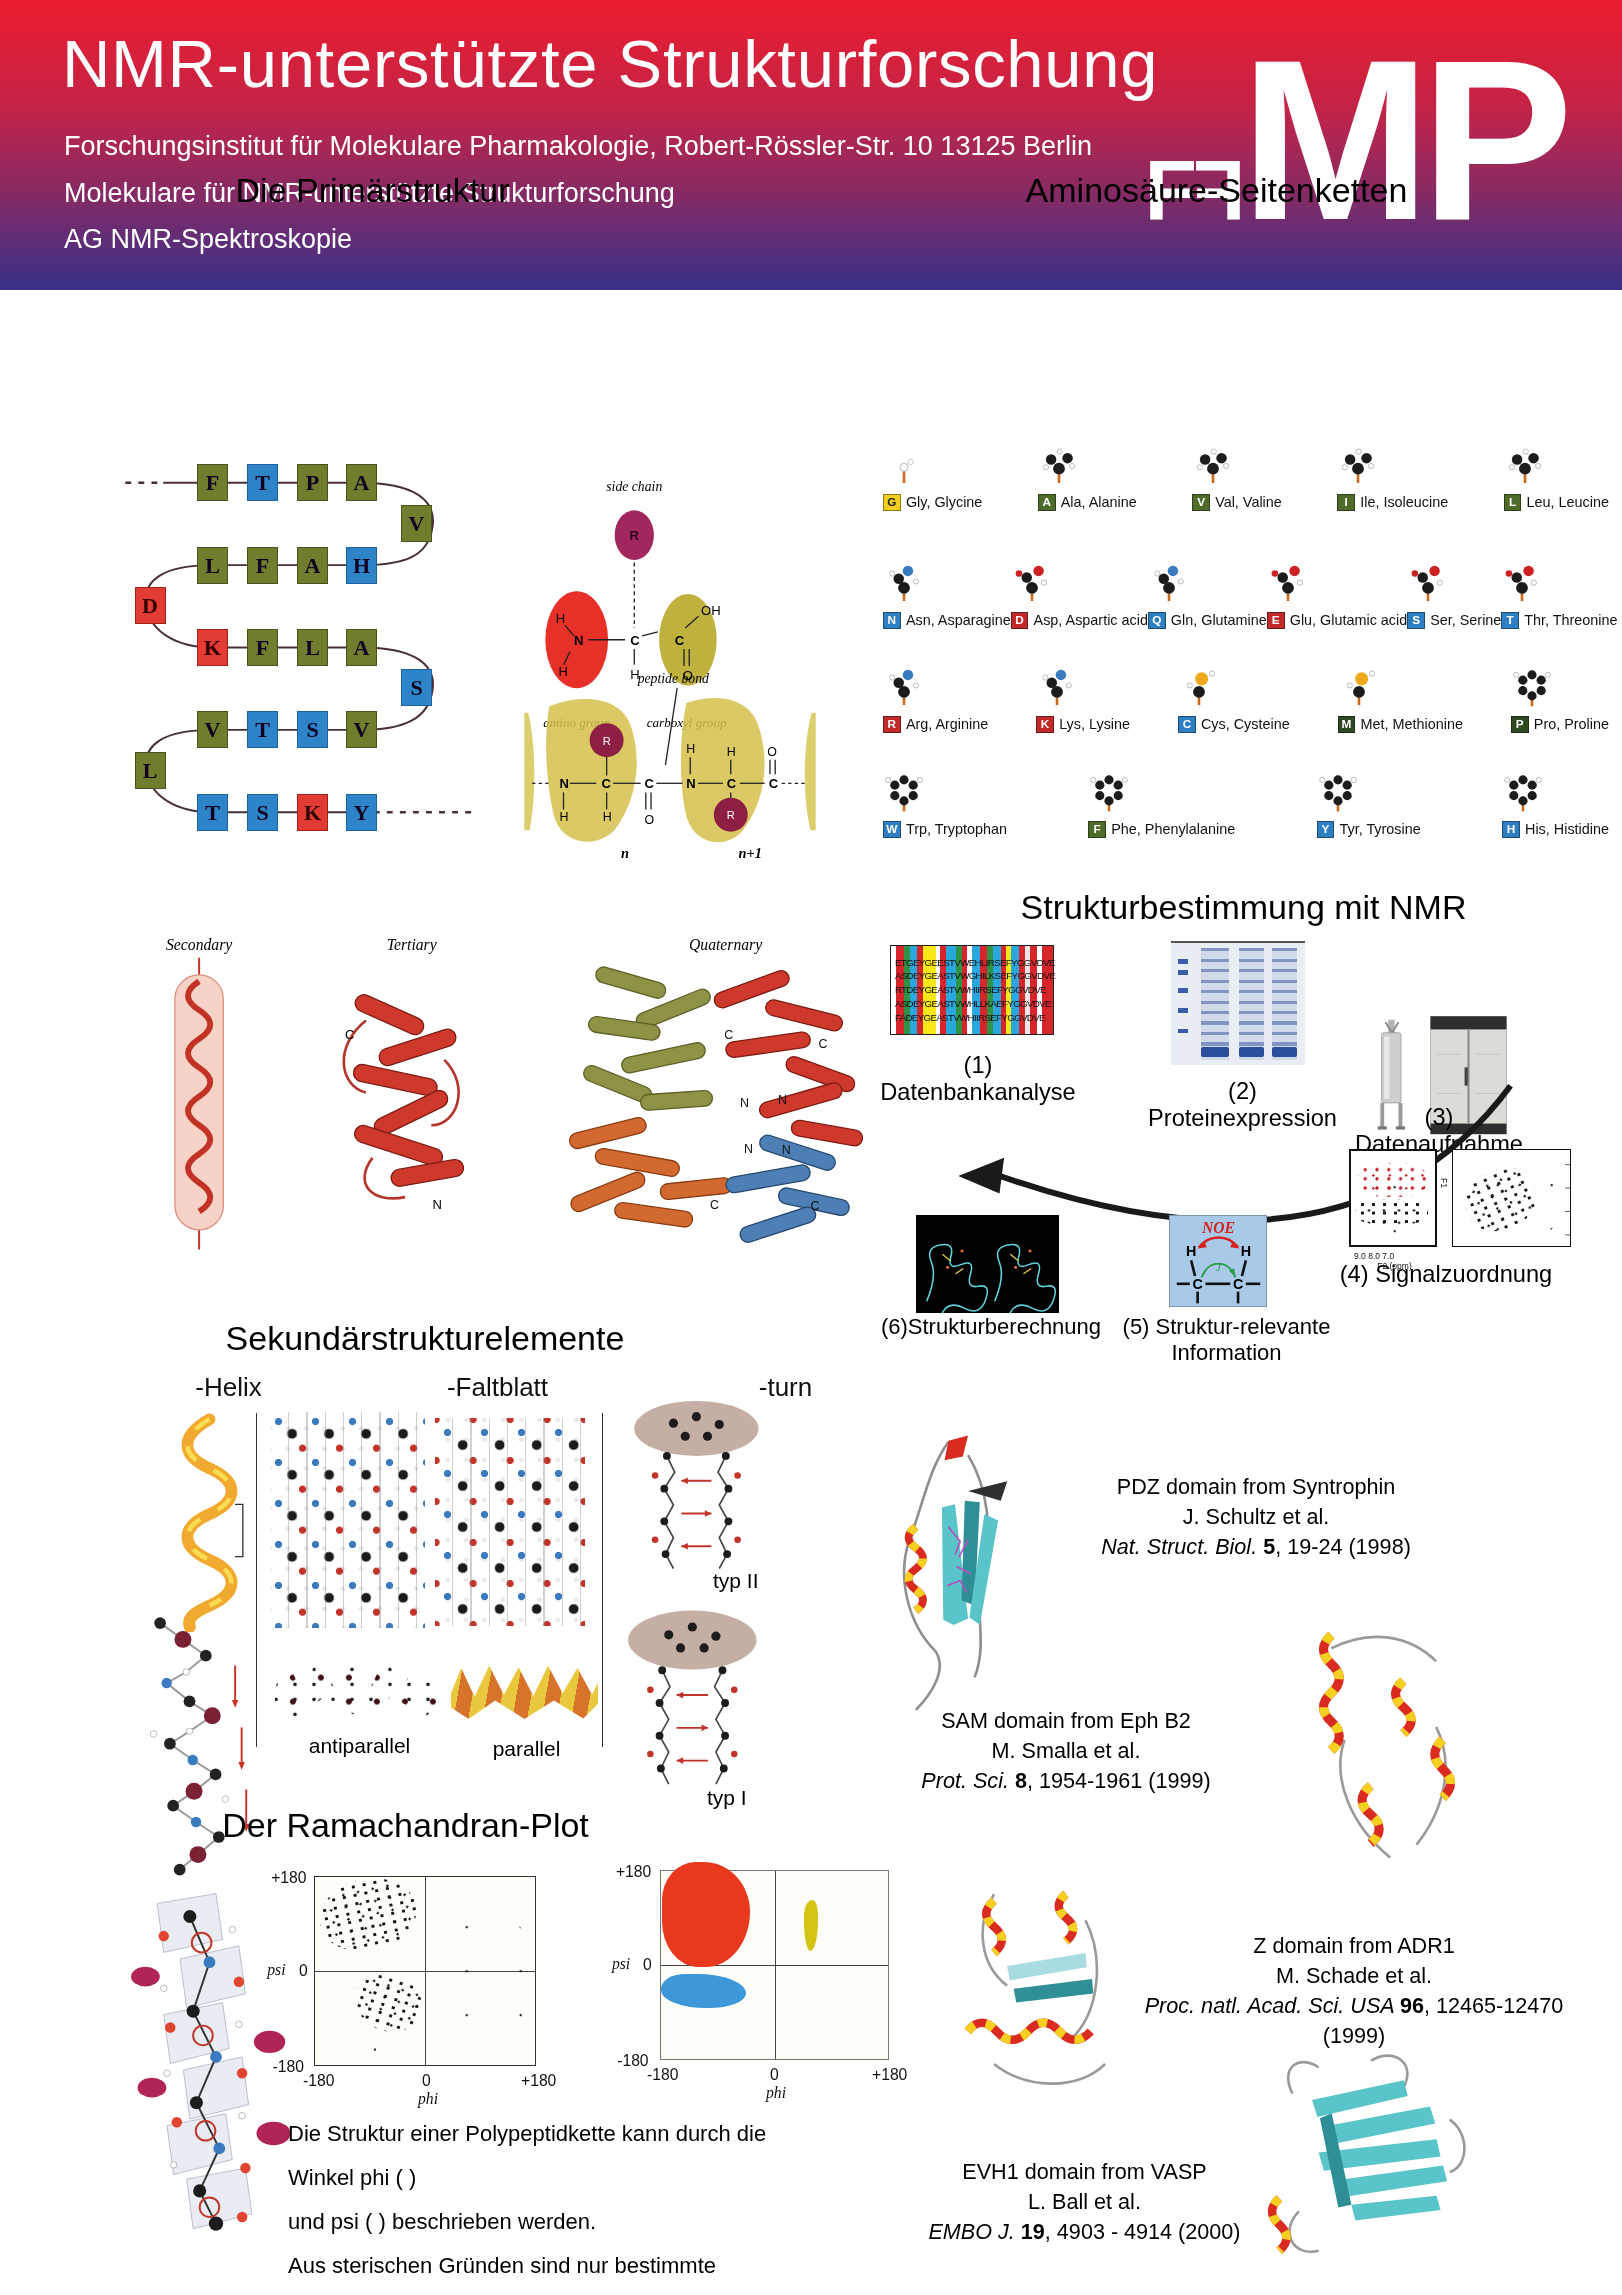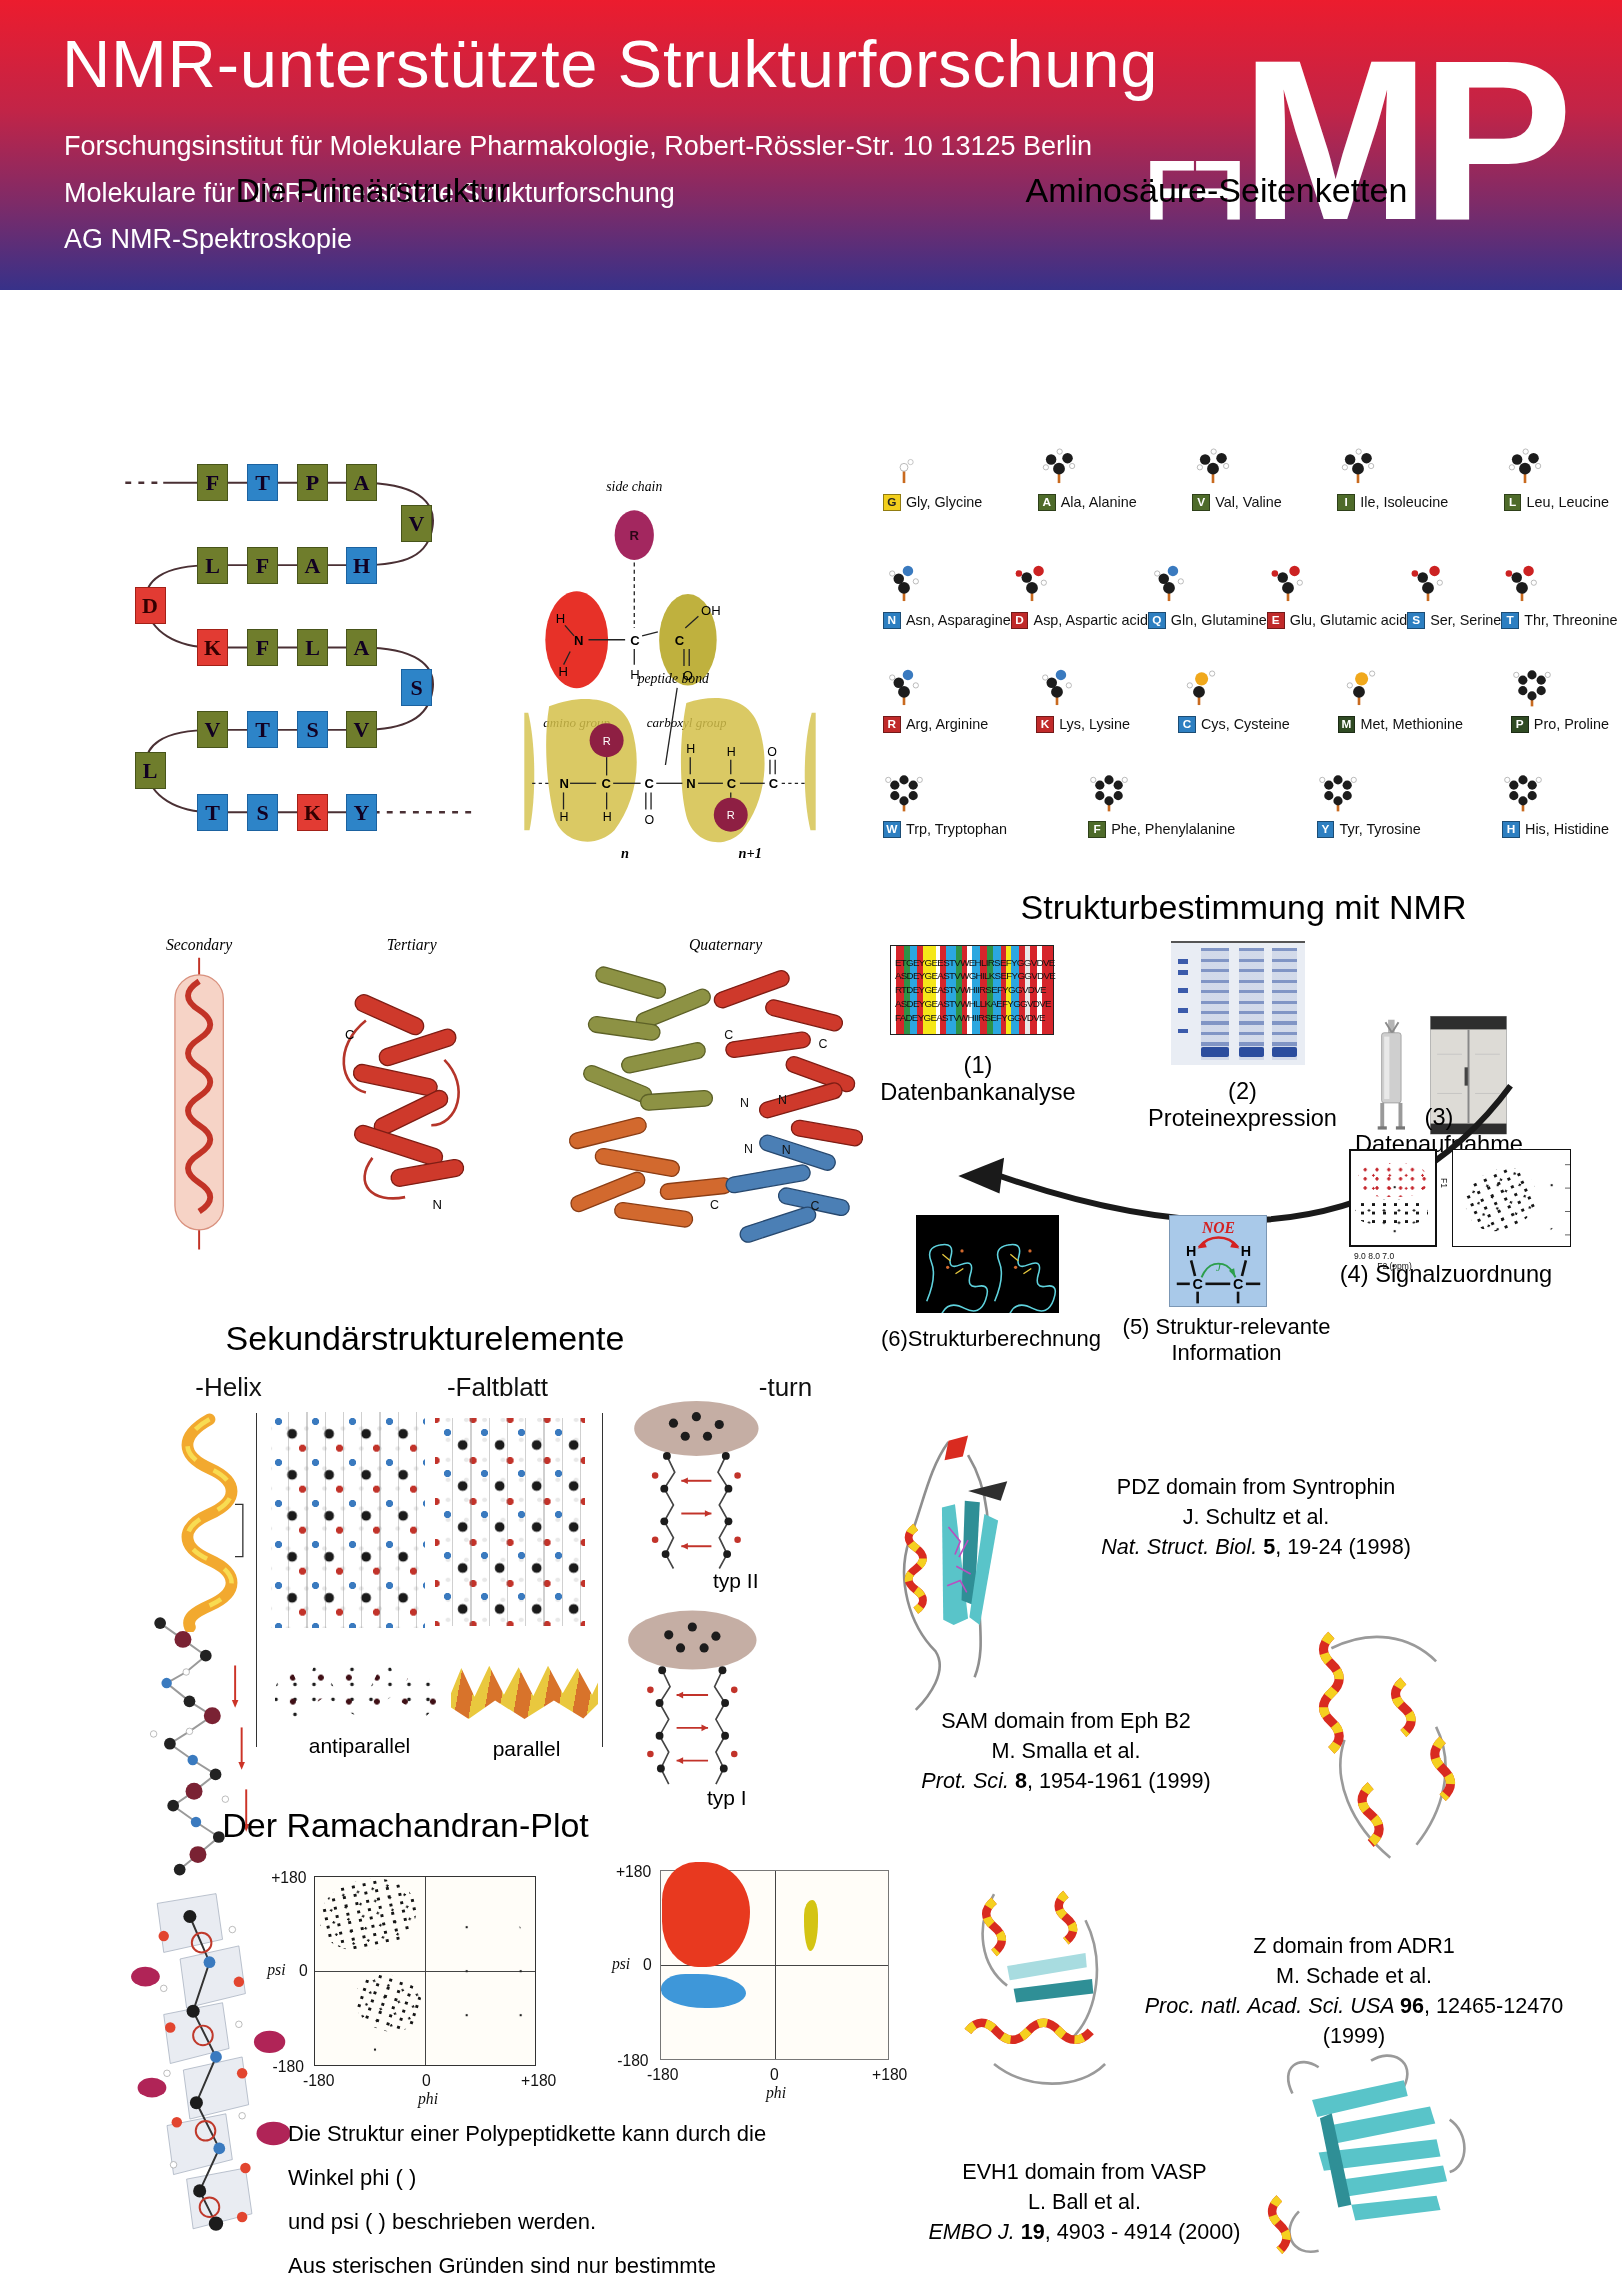--- a/index.html
+++ b/index.html
@@ -838,21 +838,21 @@
           <line x1="164" y1="90" x2="176" y2="82"></line>
         </g>
       <g fill="#d2692e">
           <circle cx="48" cy="80" r="2.5"></circle>
           <circle cx="70" cy="55" r="2.5"></circle>
           <circle cx="152" cy="80" r="2.5"></circle>
           <circle cx="174" cy="55" r="2.5"></circle>
         </g>
     </svg>
   </div>
-  <div class="steplab" style="left:880px;top:1314px;width:222px;font-size:22px;margin-top:12px;">(6)Strukturberechnung</div>
+  <div class="steplab" style="left:880px;top:1314px;width:222px;font-size:22px;">(6)Strukturberechnung</div>
 
   <div id="noebox" class="abs">
     <svg width="97" height="90" viewBox="0 0 148 138">
       <text x="74" y="26" text-anchor="middle" font-size="24" font-weight="bold" font-style="italic" font-family="Liberation Serif,serif" fill="#d42222">NOE</text>
       <text x="32" y="62" text-anchor="middle" font-size="22" font-weight="bold">H</text>
       <text x="116" y="62" text-anchor="middle" font-size="22" font-weight="bold">H</text>
       <path d="M44 48 C60 28 88 28 104 48" fill="none" stroke="#d42222" stroke-width="4"></path>
       <polygon points="42,50 52,38 56,48" fill="#d42222"></polygon>
         <polygon points="106,50 96,38 92,48" fill="#d42222"></polygon>
       <path d="M48 94 C60 66 88 66 100 94" fill="none" stroke="#2c9e4b" stroke-width="3"></path>

